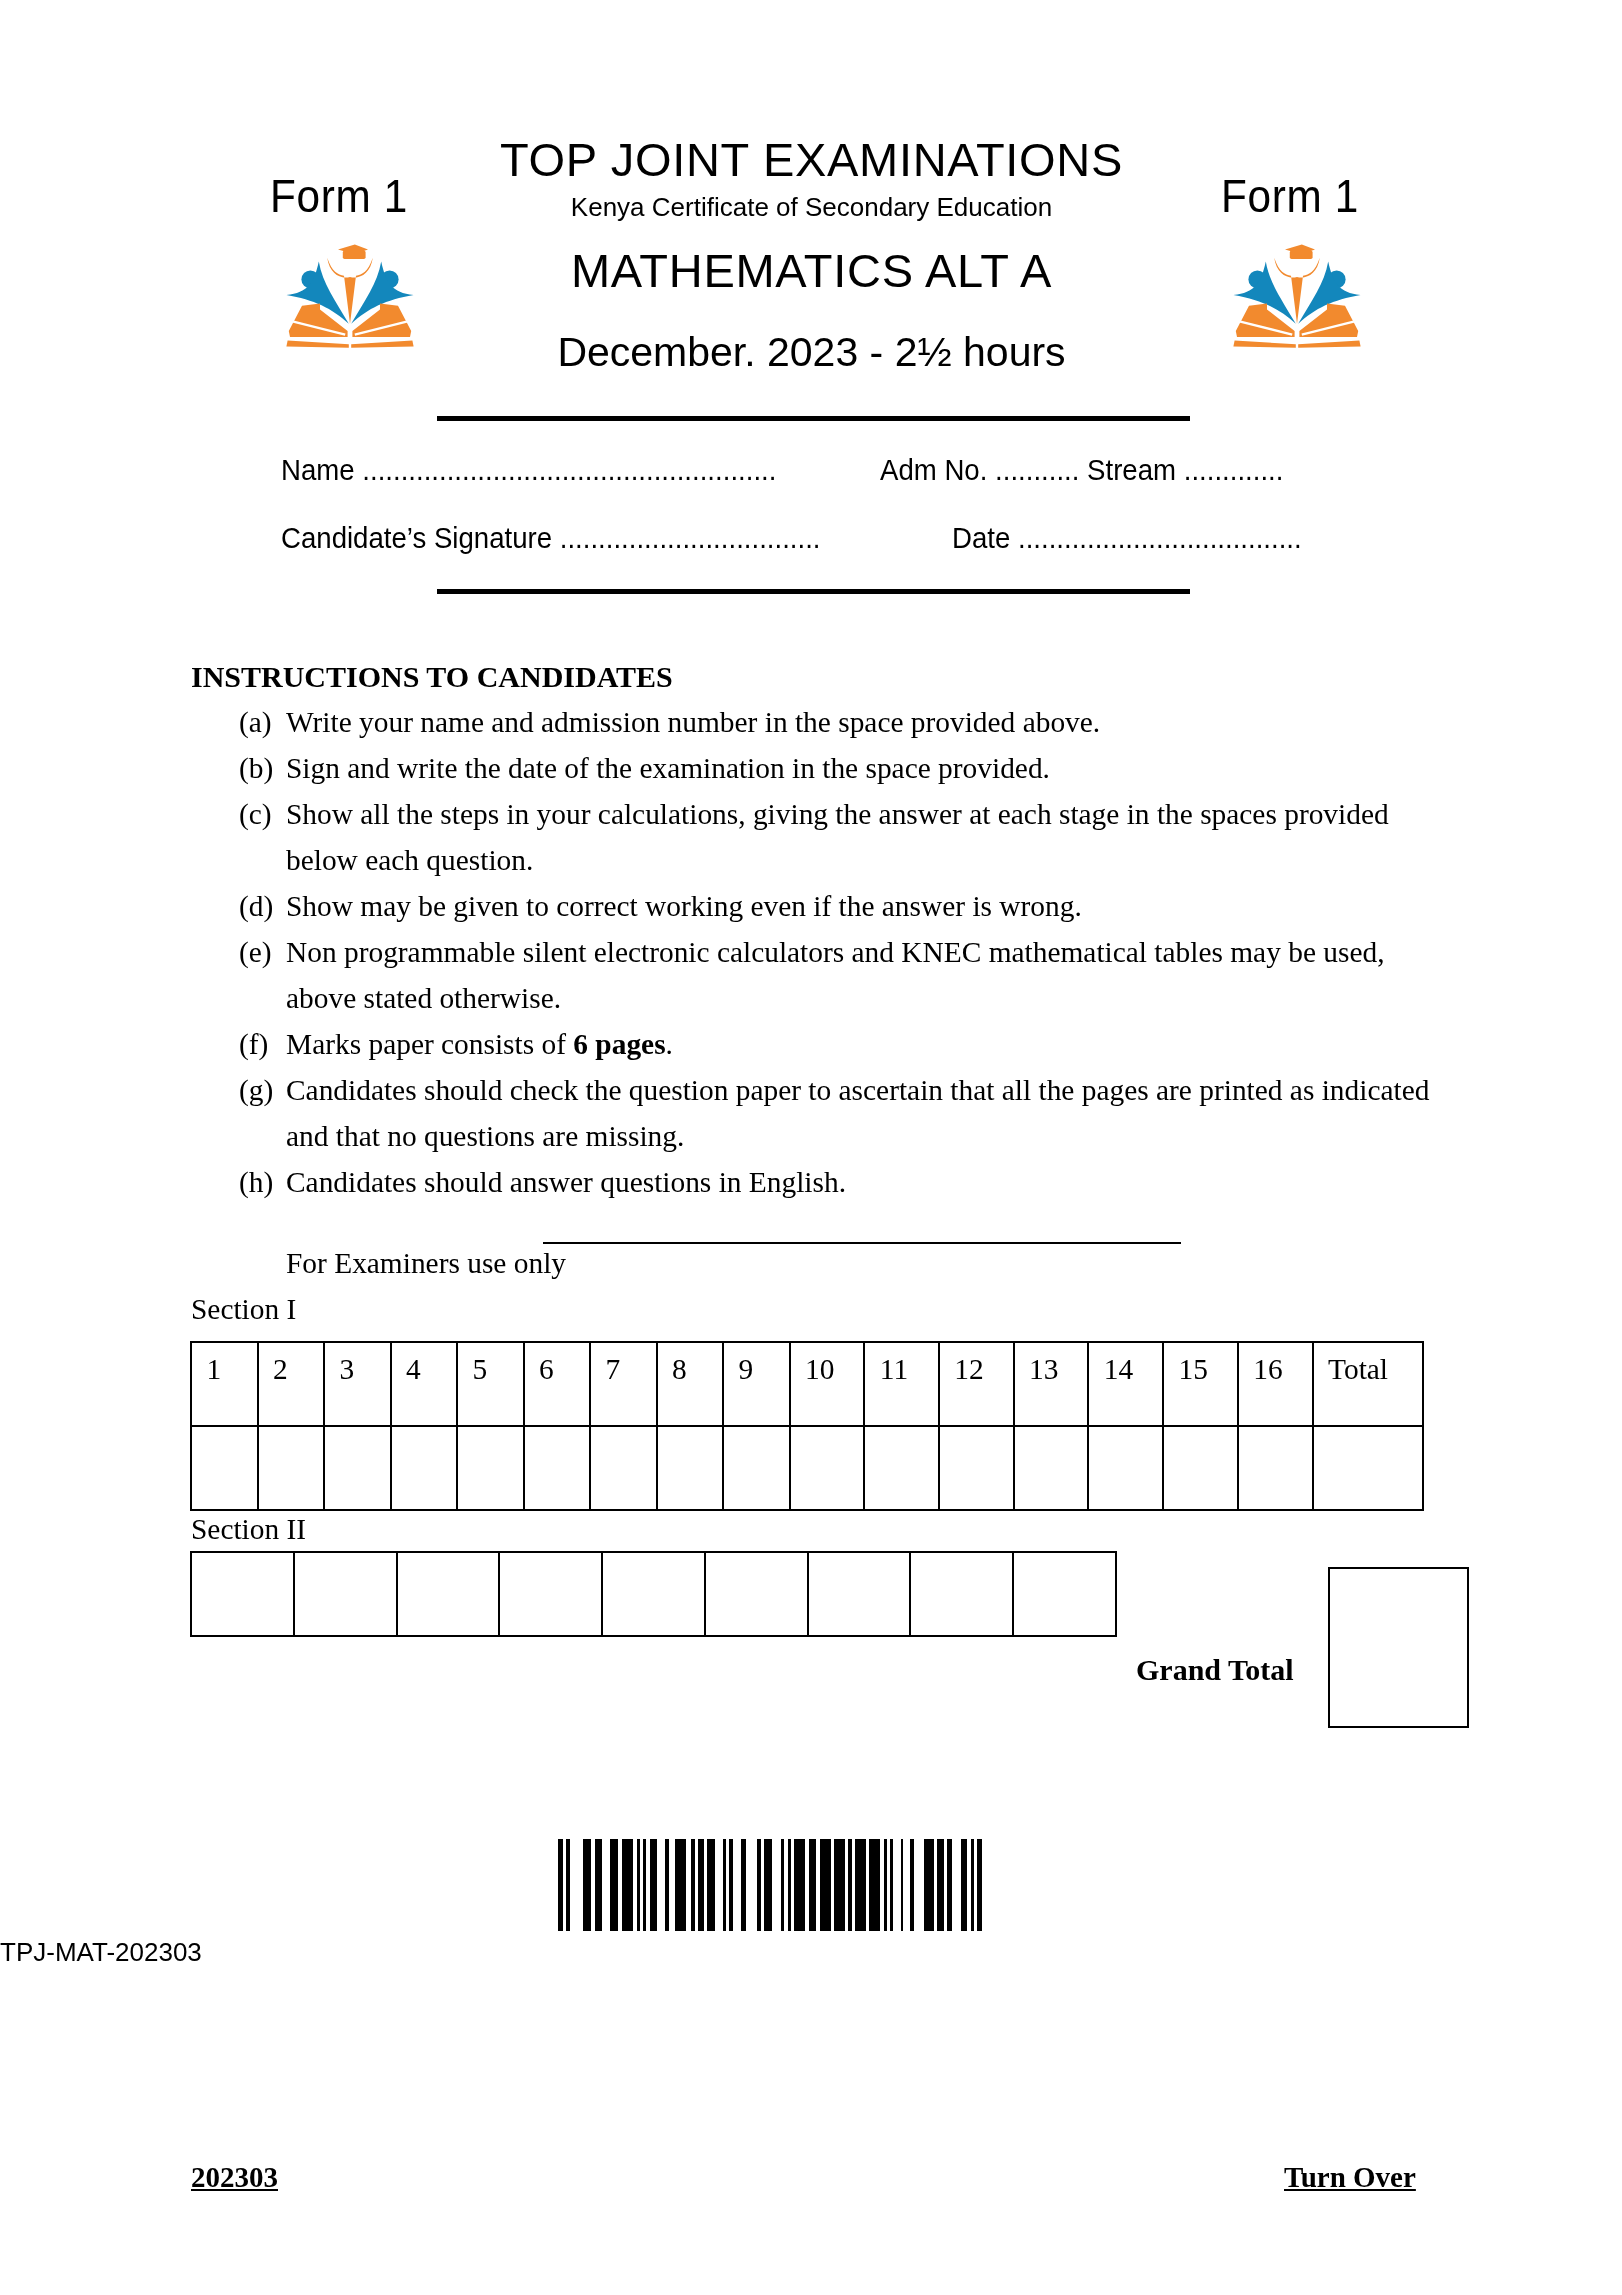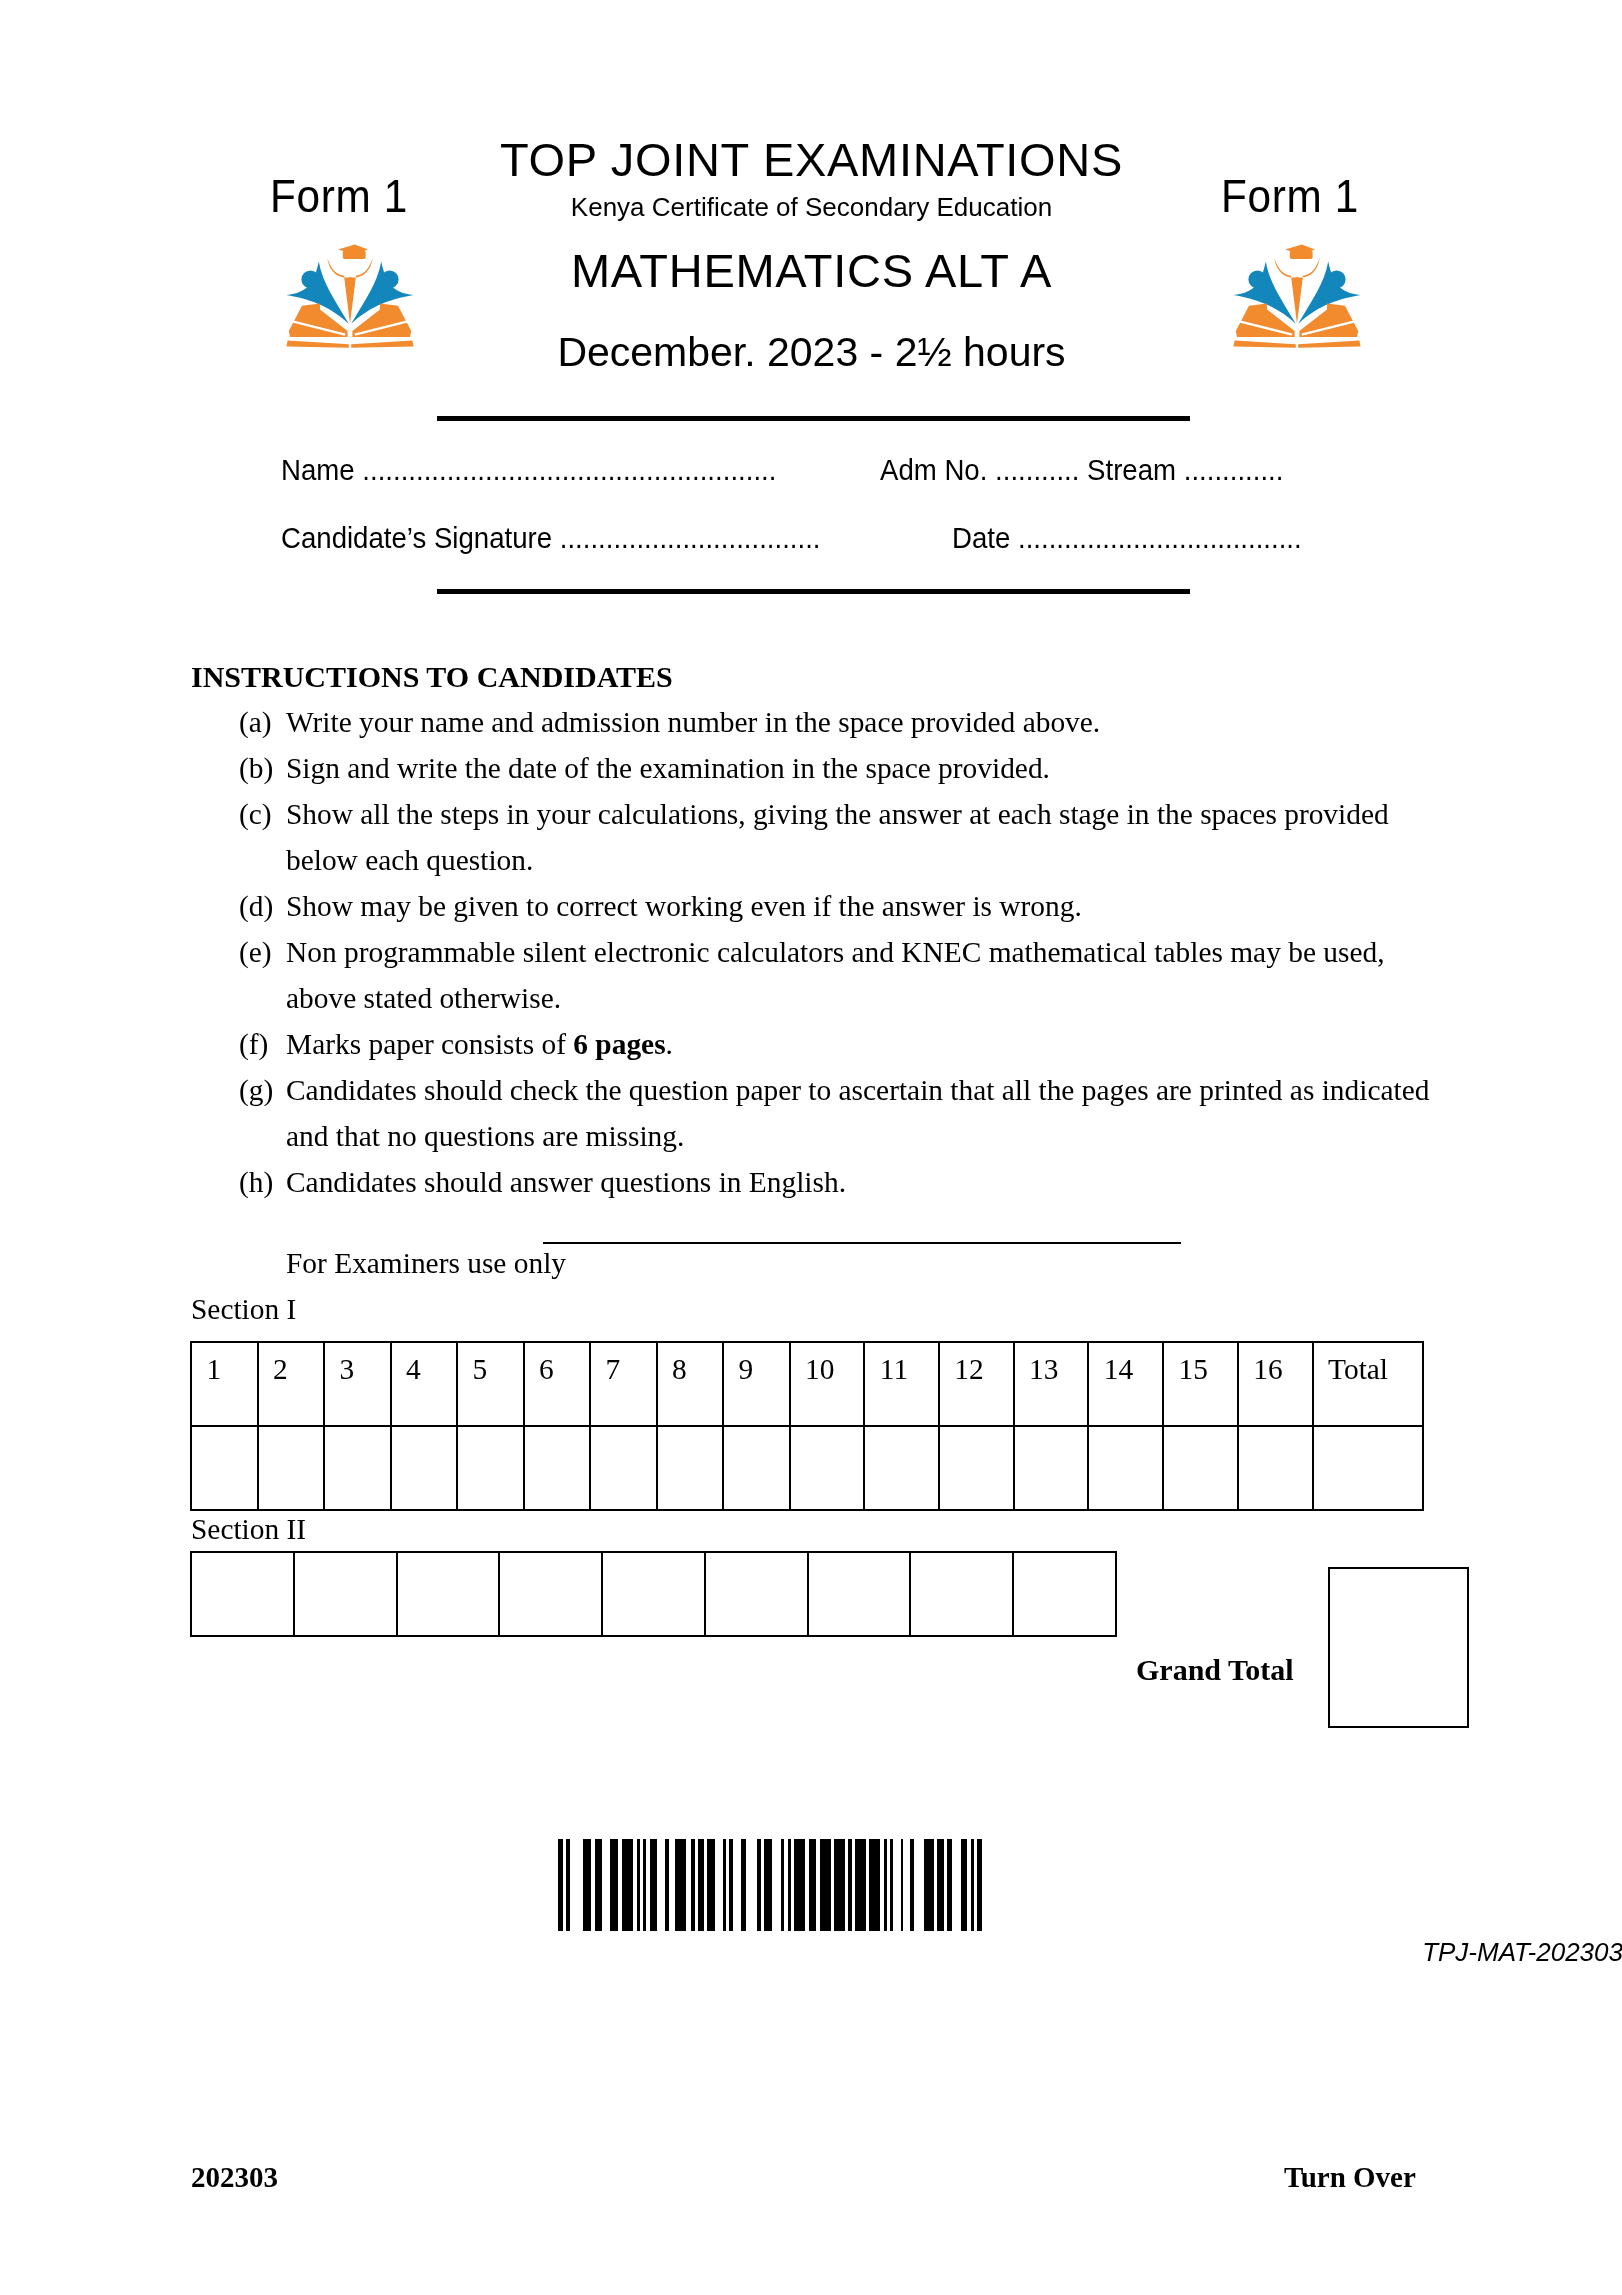--- a/index.html
+++ b/index.html
@@ -25,23 +25,23 @@
 
   table.marks { border-collapse: collapse; position: absolute; }
   table.marks td { border: 2px solid #000; padding: 0 0 0 14.4px; vertical-align: top; font-size: 29.4px; line-height: 1; }
   table.marks tr.hdr td { padding-top: 11.8px; }
 
   .grand-label { font-weight: bold; font-size: 30px; left: 1136px; top: 1653px; }
   .grand-box { left: 1328px; top: 1567px; width: 137px; height: 157px; border: 2px solid #000; }
 
   .barcode { left: 558px; top: 1839px; width: 504px; height: 92px; display: flex; align-items: stretch; }
   .barcode span { background: #000; display: block; }
-  .barcode-txt { left: 0; width: 1623px; top: 1937px; text-align: right; font-size: 26px; font-style: italic; }
-
-  .footer { font-weight: bold; font-size: 29px; top: 2161px; }
+  .barcode-txt { left: 0; width: 1623px; top: 1937px; text-align: left; font-size: 26px; }
+
+  .footer { font-weight: bold; font-size: 29px; top: 2161px; text-decoration: underline; }
 </style>
 </head>
 <body>
 
 <div class="abs sans form-label" style="left:270px;">Form 1</div>
 <div class="abs sans form-label" style="left:1221px;">Form 1</div>
 
 <div class="abs logo" style="left:278px; top:236px;">
   <svg viewBox="0 0 240 180" width="144" height="118">
     <path d="M100 14 L128 6 L150 14 L128 22 Z" fill="#F28A2E"></path>

